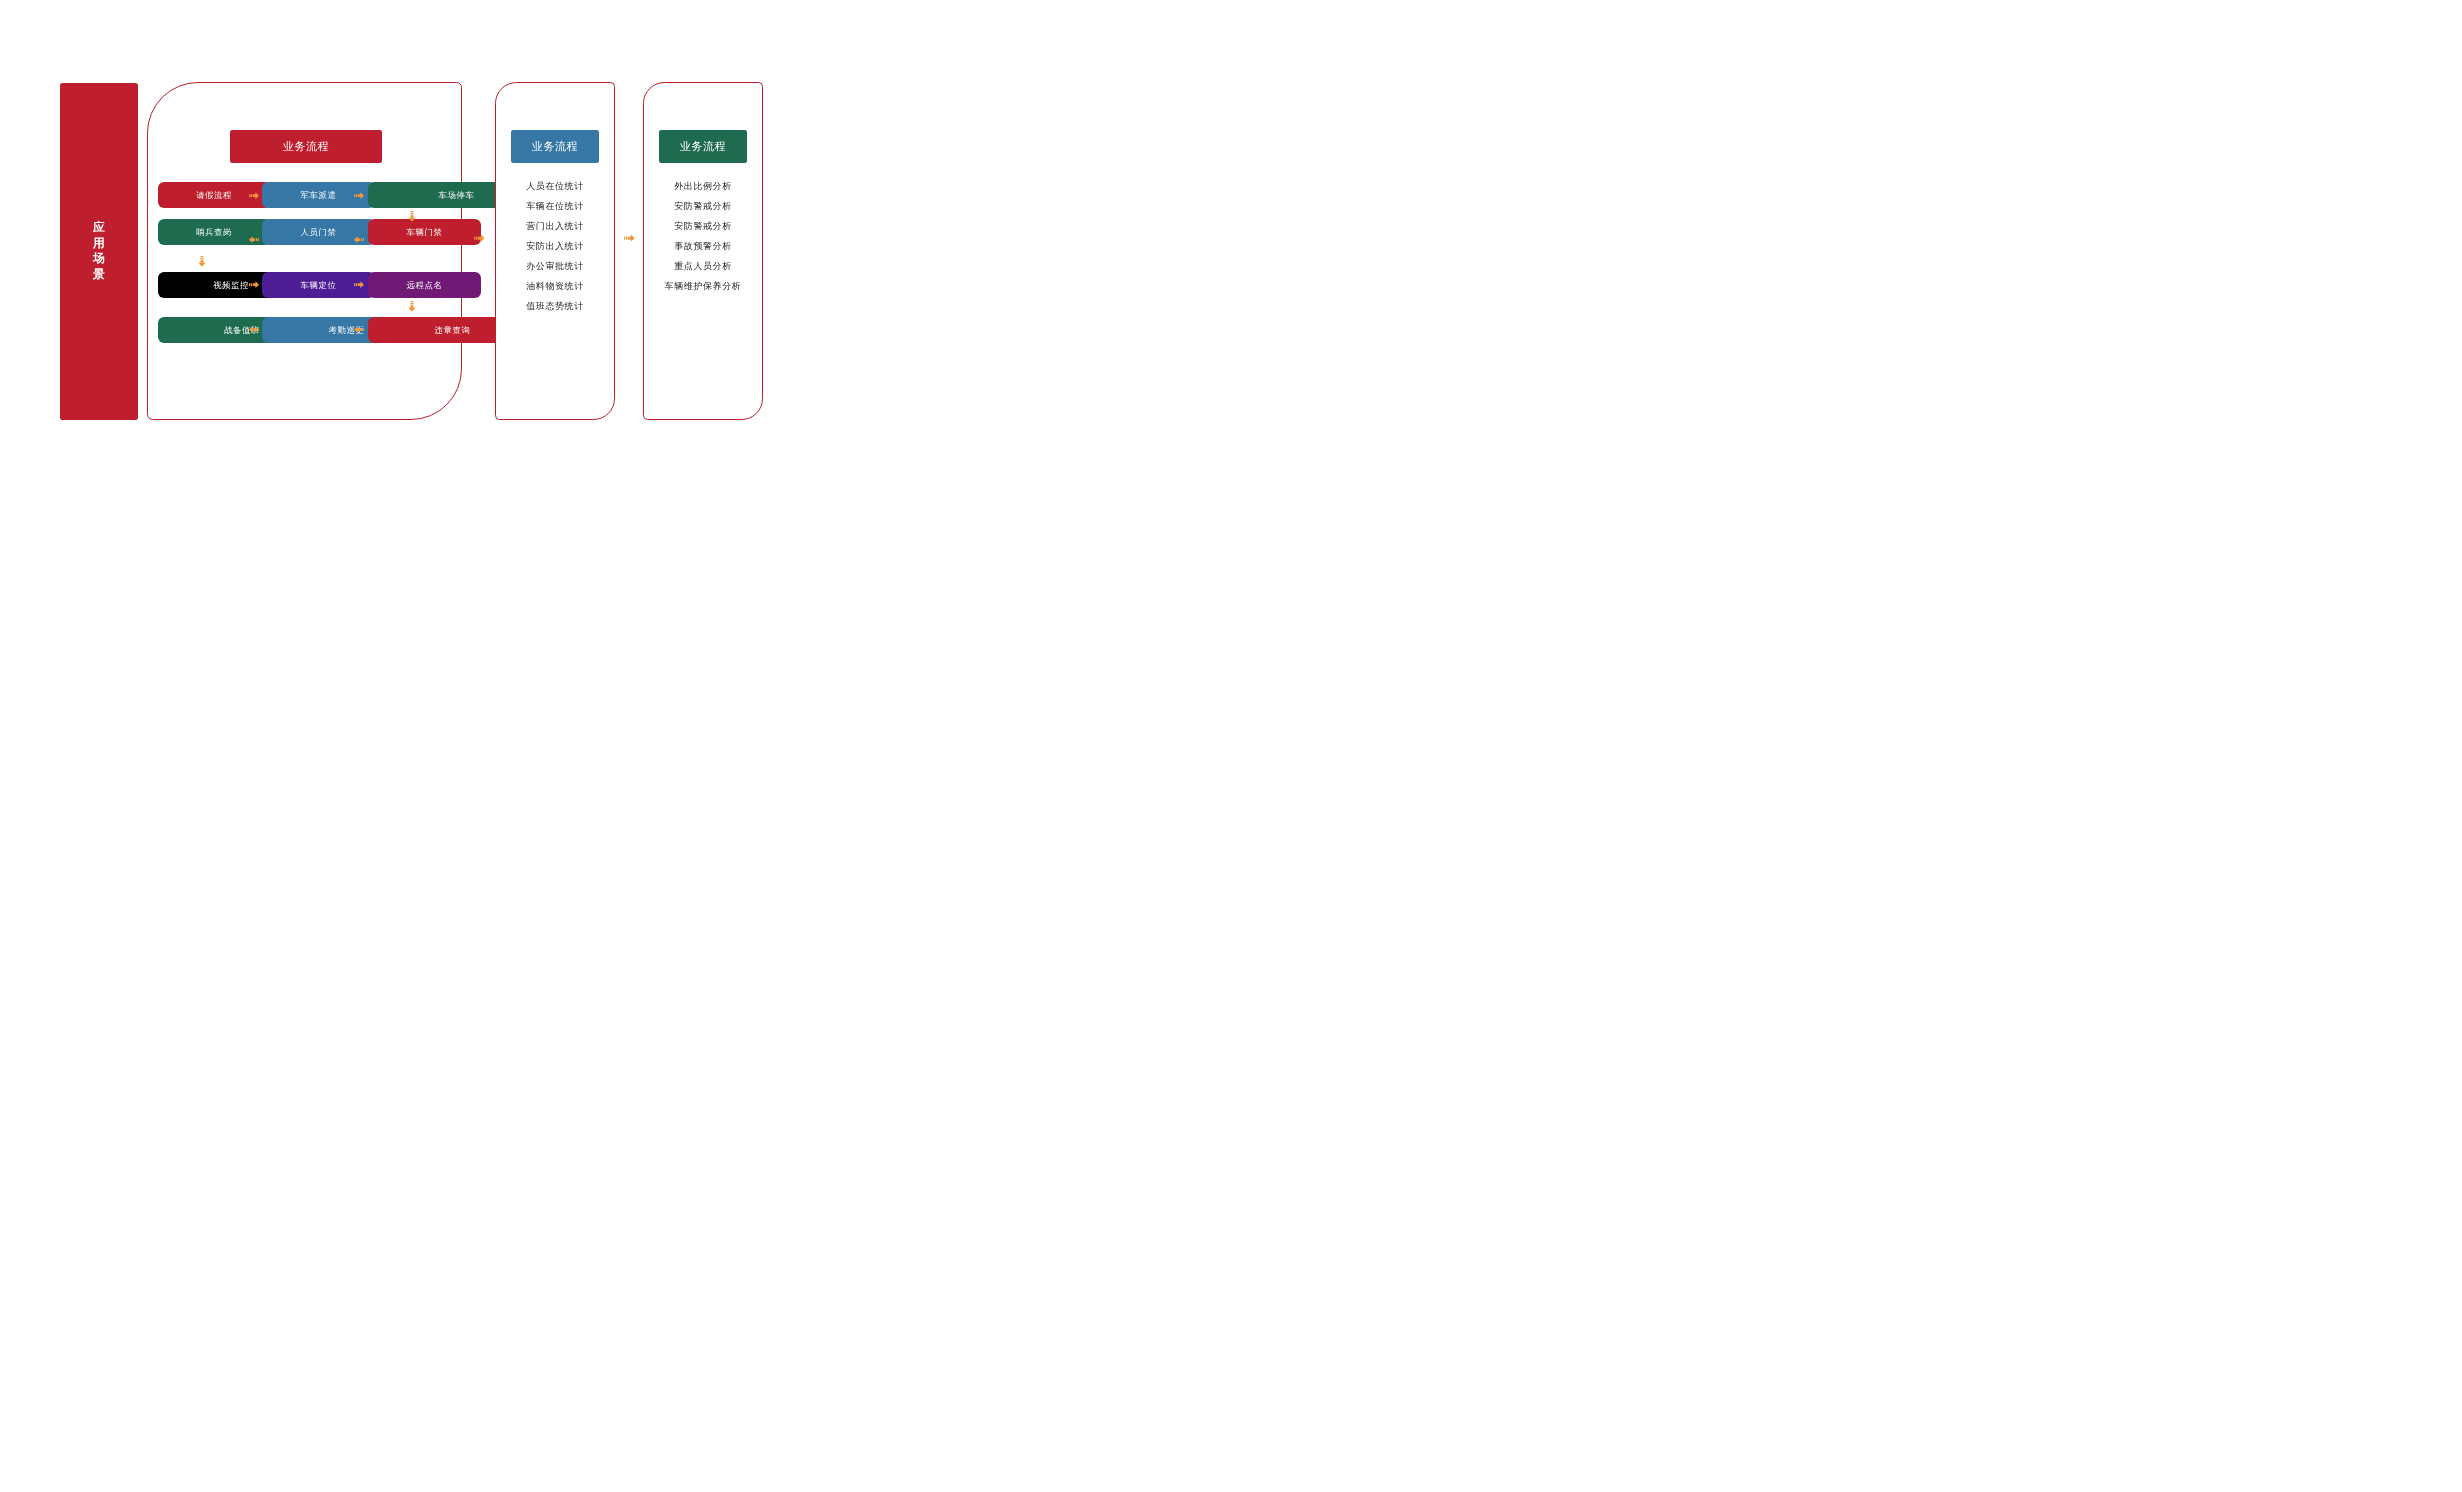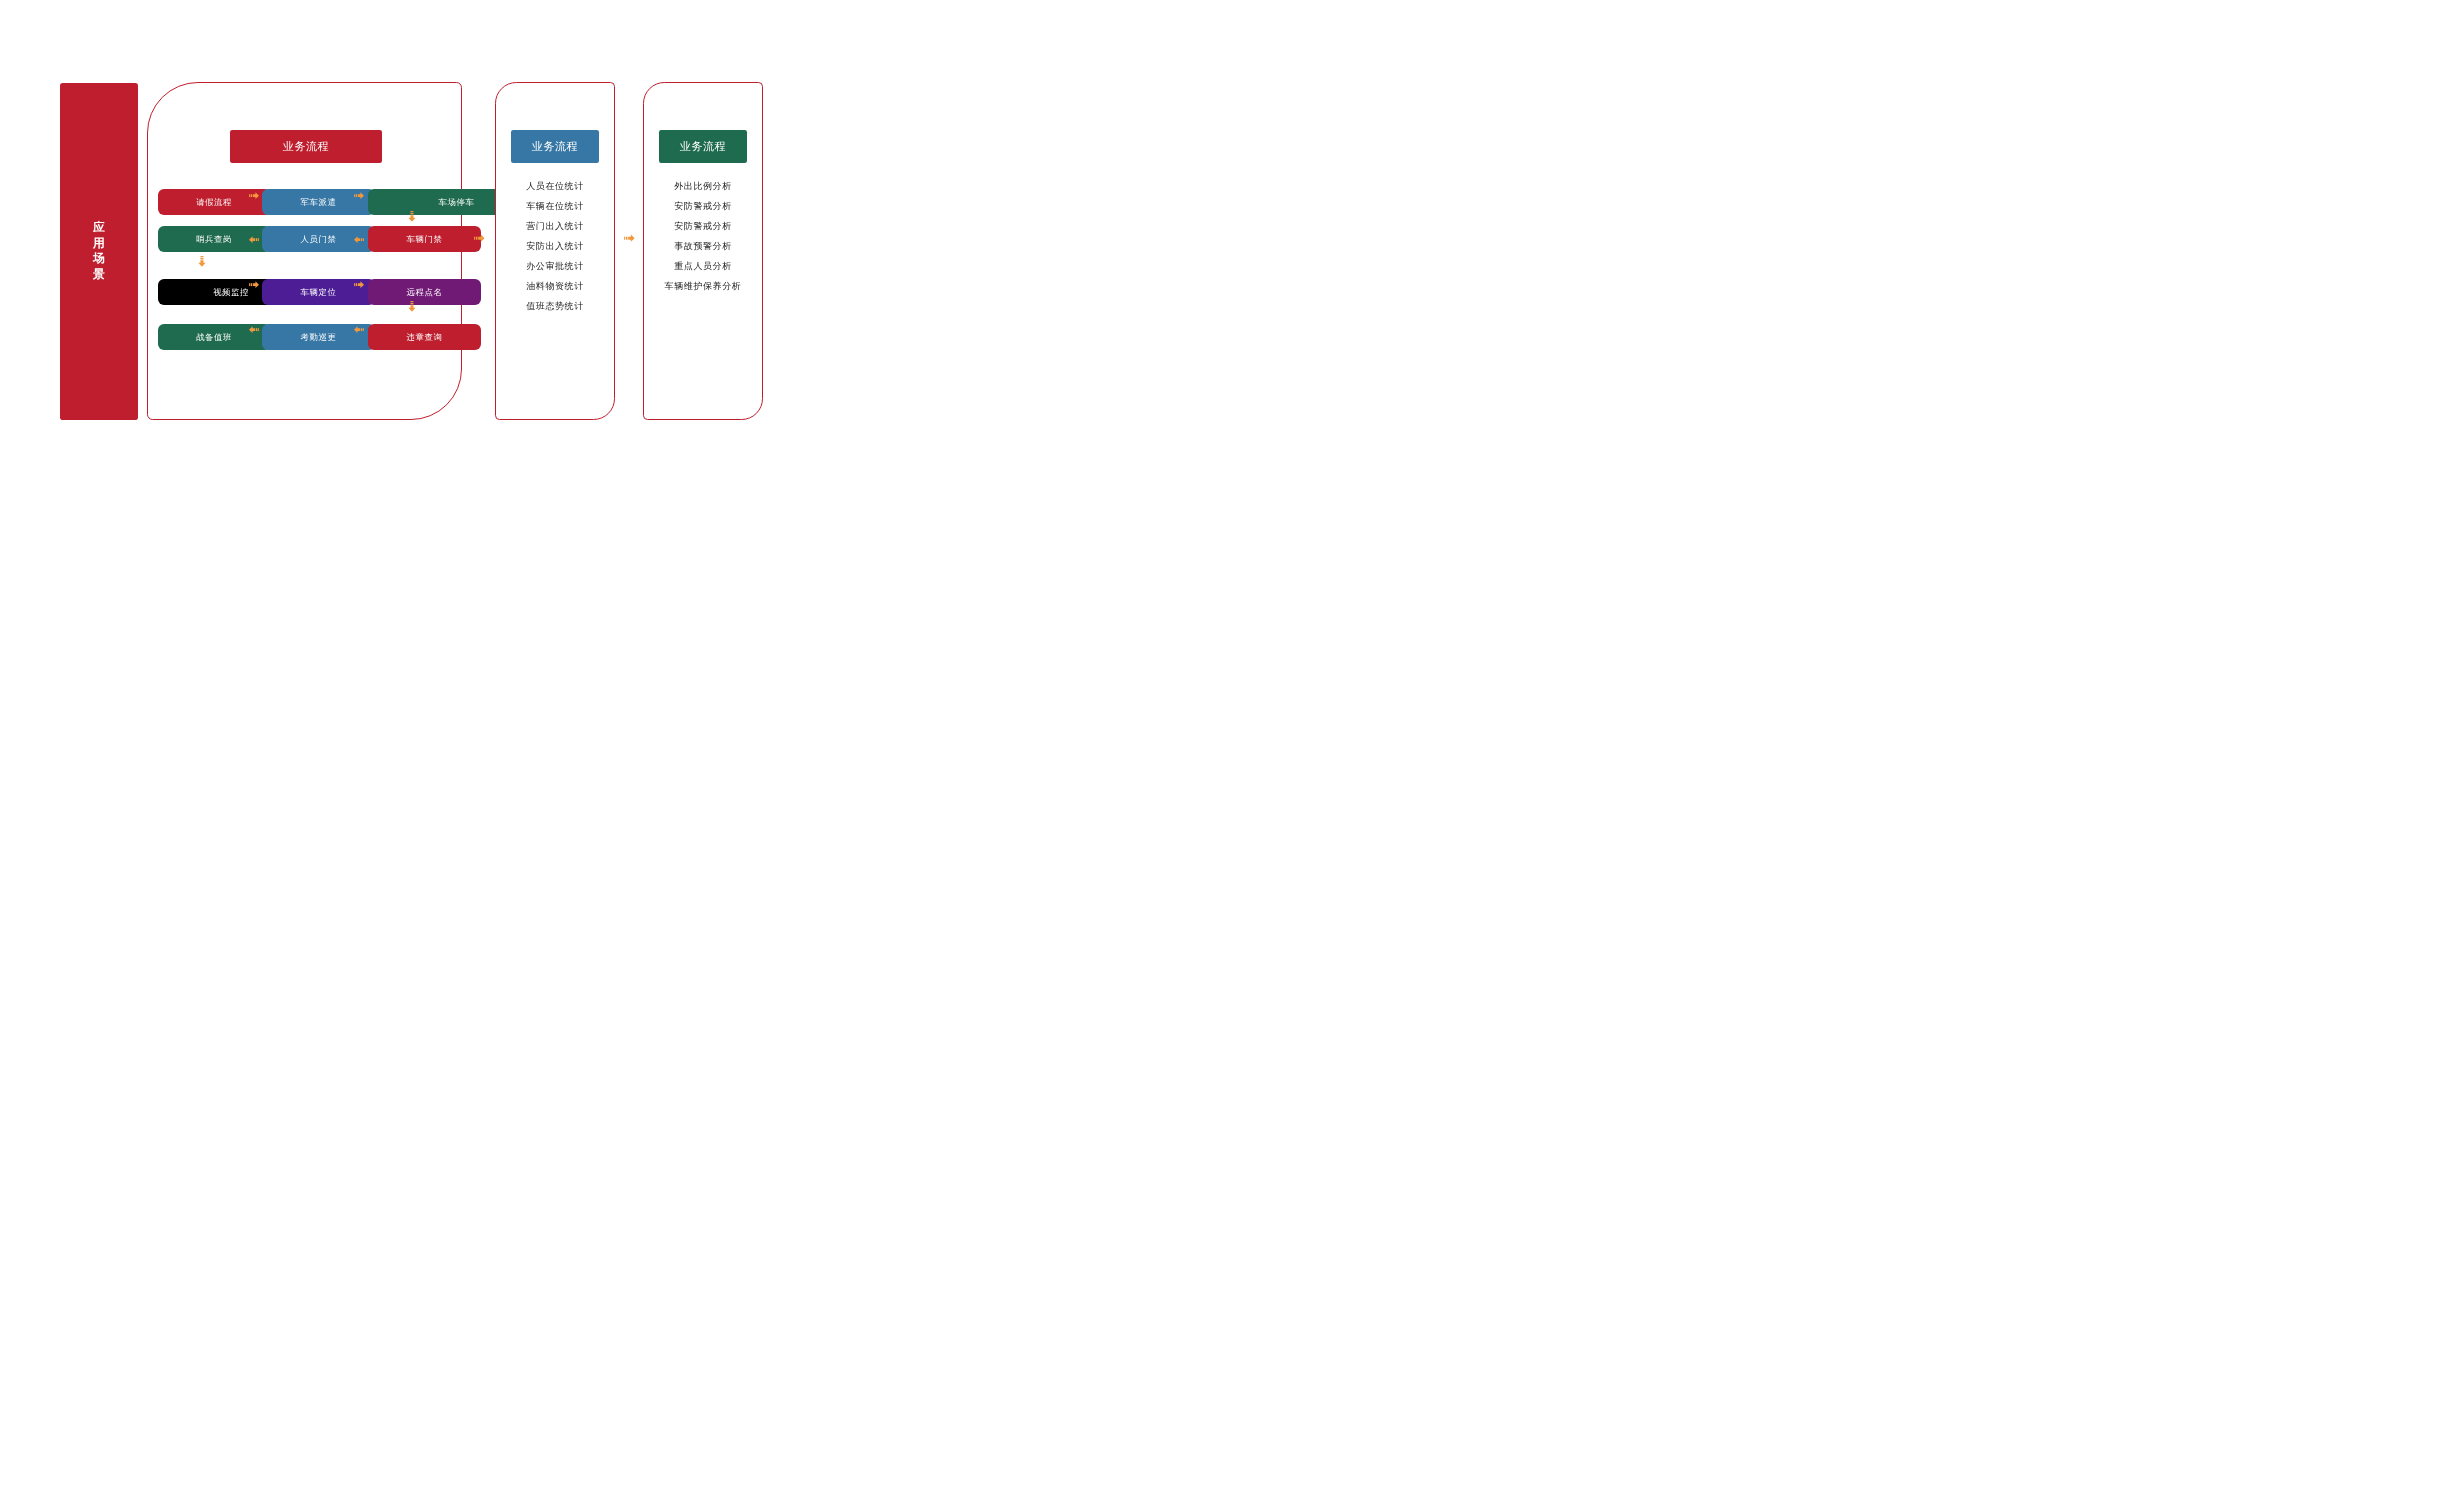--- a/index.html
+++ b/index.html
@@ -17,23 +17,23 @@
   .panel-flow{left:147px;width:315px;border-radius:51px 5.6px 51px 5.6px;}
   .panel-stats{left:495px;width:120px;border-radius:21.4px 4.5px 21.4px 4.5px;}
   .panel-analysis{left:643px;width:120px;border-radius:21.4px 4.5px 21.4px 4.5px;}
 
   .hdr{position:absolute;height:33px;border-radius:2.2px;display:flex;align-items:center;justify-content:center;
     color:#fff;font-size:11px;letter-spacing:0.6px;}
   .hdr-flow{left:82px;top:47px;width:152px;}
   .hdr-side{left:50%;transform:translateX(-50%);top:47px;width:88px;}
 
   .flow-box{position:absolute;width:113px;height:26.4px;border-radius:6px;
-    display:flex;align-items:center;justify-content:center;color:#fff;font-size:8.4px;letter-spacing:0.6px;margin-top:7px;}
+    display:flex;align-items:center;justify-content:center;color:#fff;font-size:8.4px;letter-spacing:0.6px;}
   .c1{left:9.6px;}  .c2{left:114px;} .c3{left:220px;}
-  .r1{top:99px;} .r2{top:136px;} .r3{top:189px;} .r4{top:234px;}
+  .r1{top:99px;} .r2{top:136px;} .r3{top:189px;} .r4{top:234px;padding-left:28px;}
 
   .arr{position:absolute;fill:var(--orange);}
   .ha1{left:101px;} .ha2{left:206px;}
   .hr1{top:109px;} .hr2{top:153px;} .hr3{top:198px;} .hr4{top:243px;}
   .da-c1{left:50px;} .da-c3{left:260px;}
   .da-r1{top:128px;} .da-r2{top:173px;} .da-r3{top:218px;}
 
   .list{position:absolute;left:0;top:93px;width:100%;margin:0;padding:0;list-style:none;}
   .list li{height:20px;line-height:20px;text-align:center;color:#1a1a1a;font-size:9px;letter-spacing:0.6px;}
 

